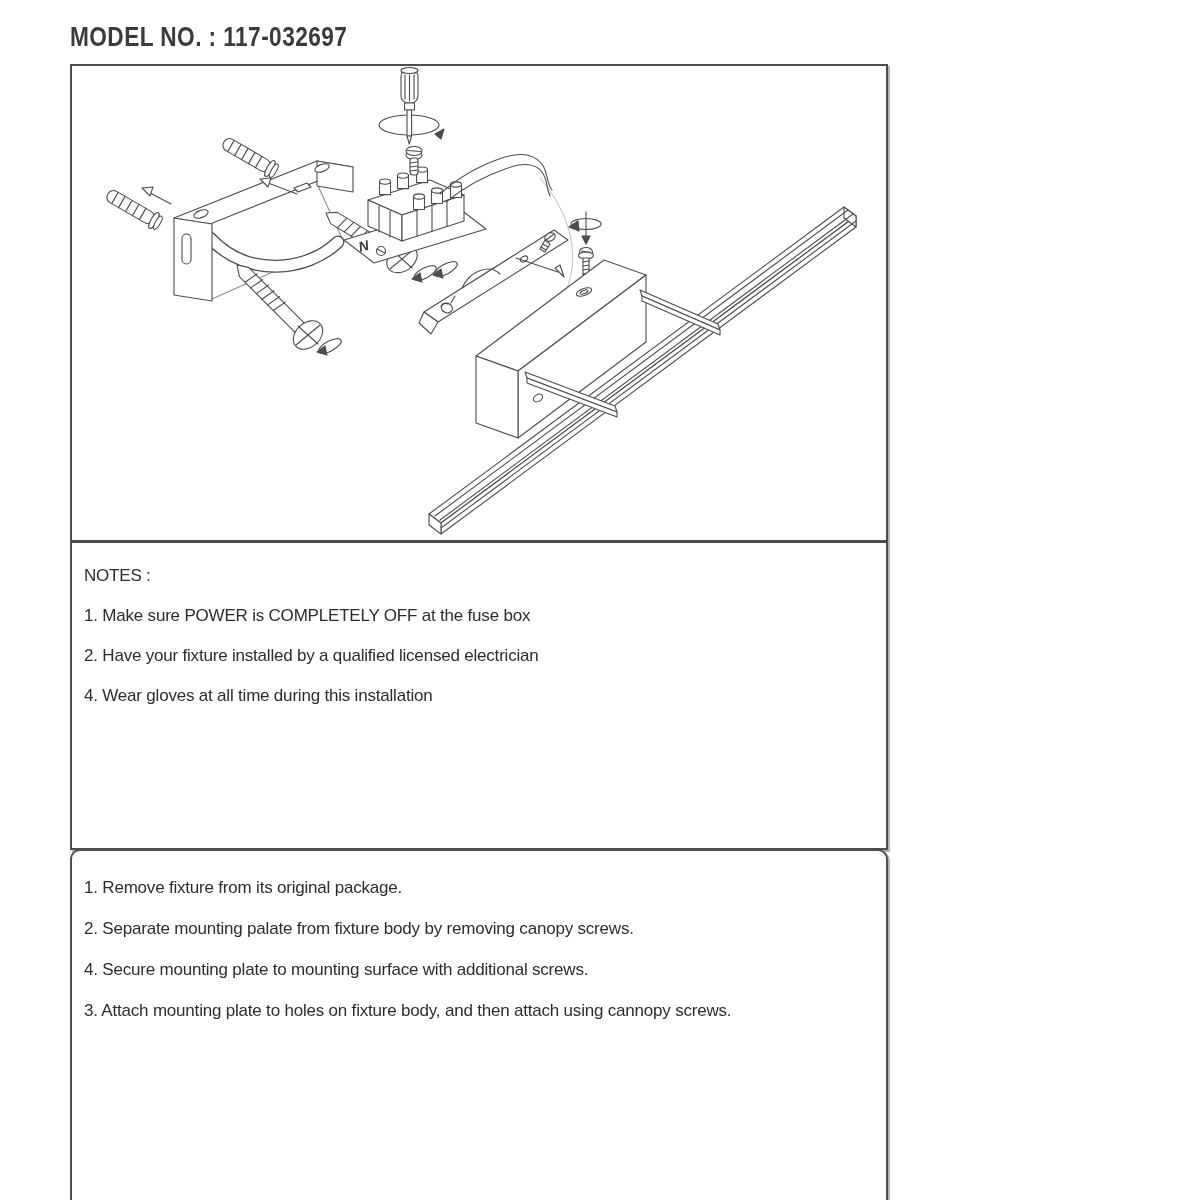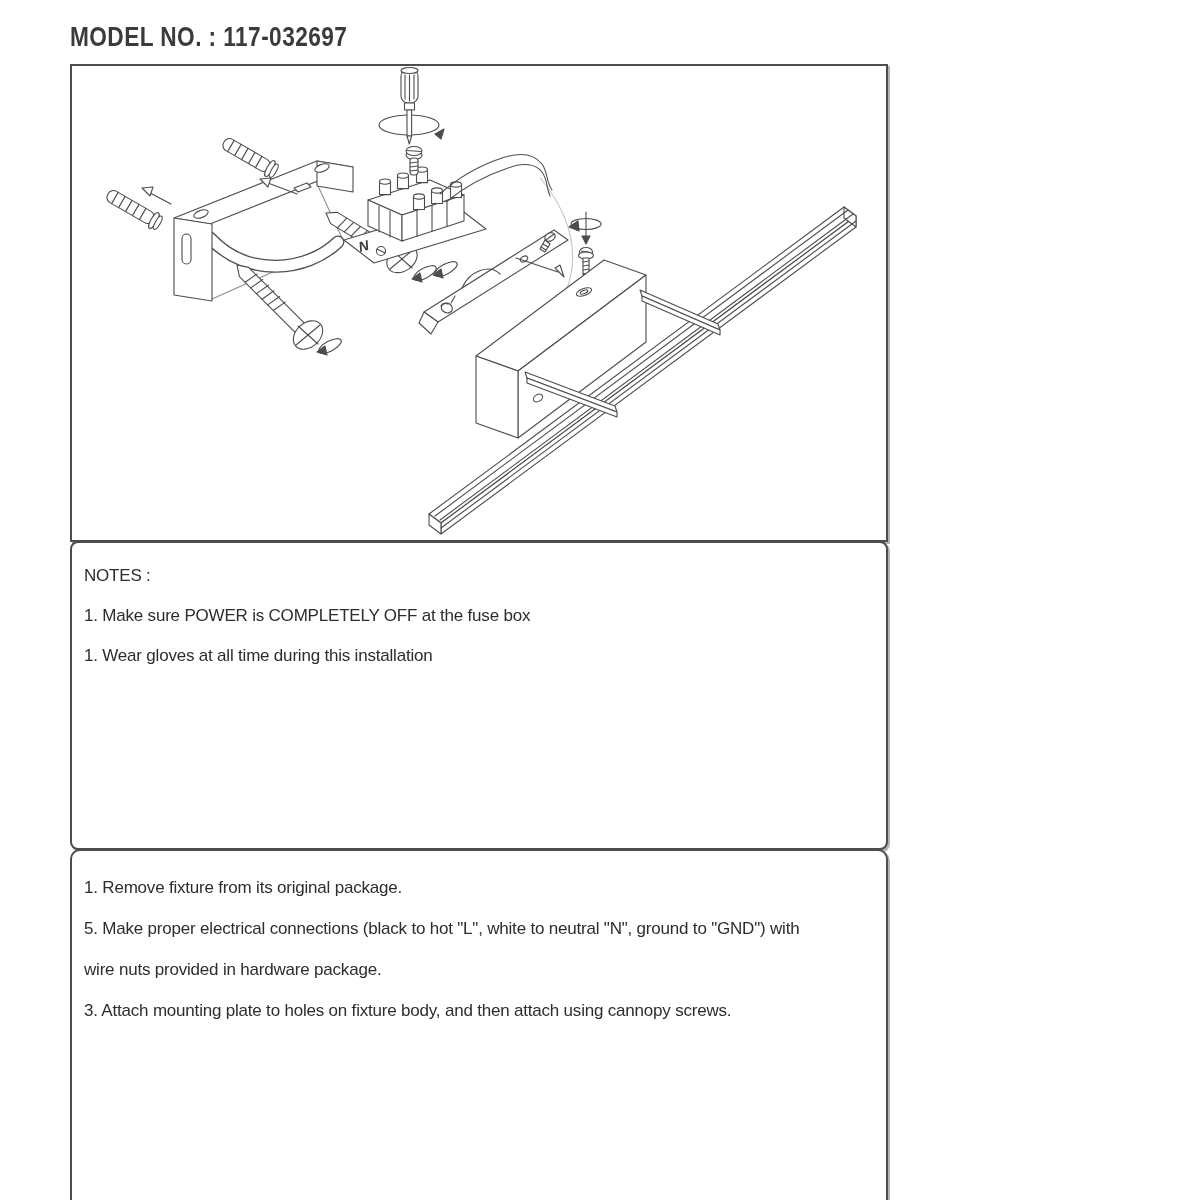--- a/index.html
+++ b/index.html
@@ -10,21 +10,21 @@
     font-size:27px;font-weight:bold;color:#3b3b3b;
     letter-spacing:.5px;white-space:nowrap;
     transform:scaleX(.84);transform-origin:left center;
   }
   .panel{
     position:absolute;left:38px;width:818px;background:#fff;
     border:2px solid #4d4d4d;box-sizing:border-box;
     box-shadow:2px 2px 0 #b3b3b3;
   }
   .panel-diagram{top:64px;height:478px;}
-  .panel-notes{top:541px;height:309px;padding:13px 18px 0 12px;border-radius:8px;}
+  .panel-notes{top:541px;height:309px;padding:13px 18px 0 12px;}
   .panel-steps{top:849px;height:416px;padding:16px 84px 4px 12px;border-radius:10px;}
   .note-line{
     font-size:17px;line-height:40px;color:#2d2d2d;
     letter-spacing:-.2px;white-space:nowrap;
   }
   .step-line{
     font-size:17px;line-height:41px;color:#2d2d2d;
     letter-spacing:-.2px;
   }
   svg.diagram{display:block;width:100%;height:100%;}
@@ -257,22 +257,24 @@
           <polygon points="455,312 545,346 545,351 455,317" fill="#fff"></polygon>
         </g>
 
       </g>
     </svg>
   </div>
 
   <div class="panel panel-notes">
     <div class="note-line">NOTES :</div>
     <div class="note-line">1. Make sure POWER is COMPLETELY OFF at the fuse box</div>
-    <div class="note-line">1. Wear gloves at all time during this installation</div>
+    <div class="note-line">2. Have your fixture installed by a qualified licensed electrician</div>
+    <div class="note-line">4. Wear gloves at all time during this installation</div>
   </div>
 
   <div class="panel panel-steps">
     <div class="step-line">1. Remove fixture from its original package.</div>
-    <div class="step-line">5. Make proper electrical connections (black to hot "L", white to neutral "N", ground to "GND") with wire nuts provided in hardware package.</div>
+    <div class="step-line">2. Separate mounting palate from fixture body by removing canopy screws.</div>
+    <div class="step-line">4. Secure mounting plate to mounting surface with additional screws.</div>
     <div class="step-line">3. Attach mounting plate to holes on fixture body, and then attach using cannopy screws.</div>
   </div>
 
 </div>
 
 </body></html>

